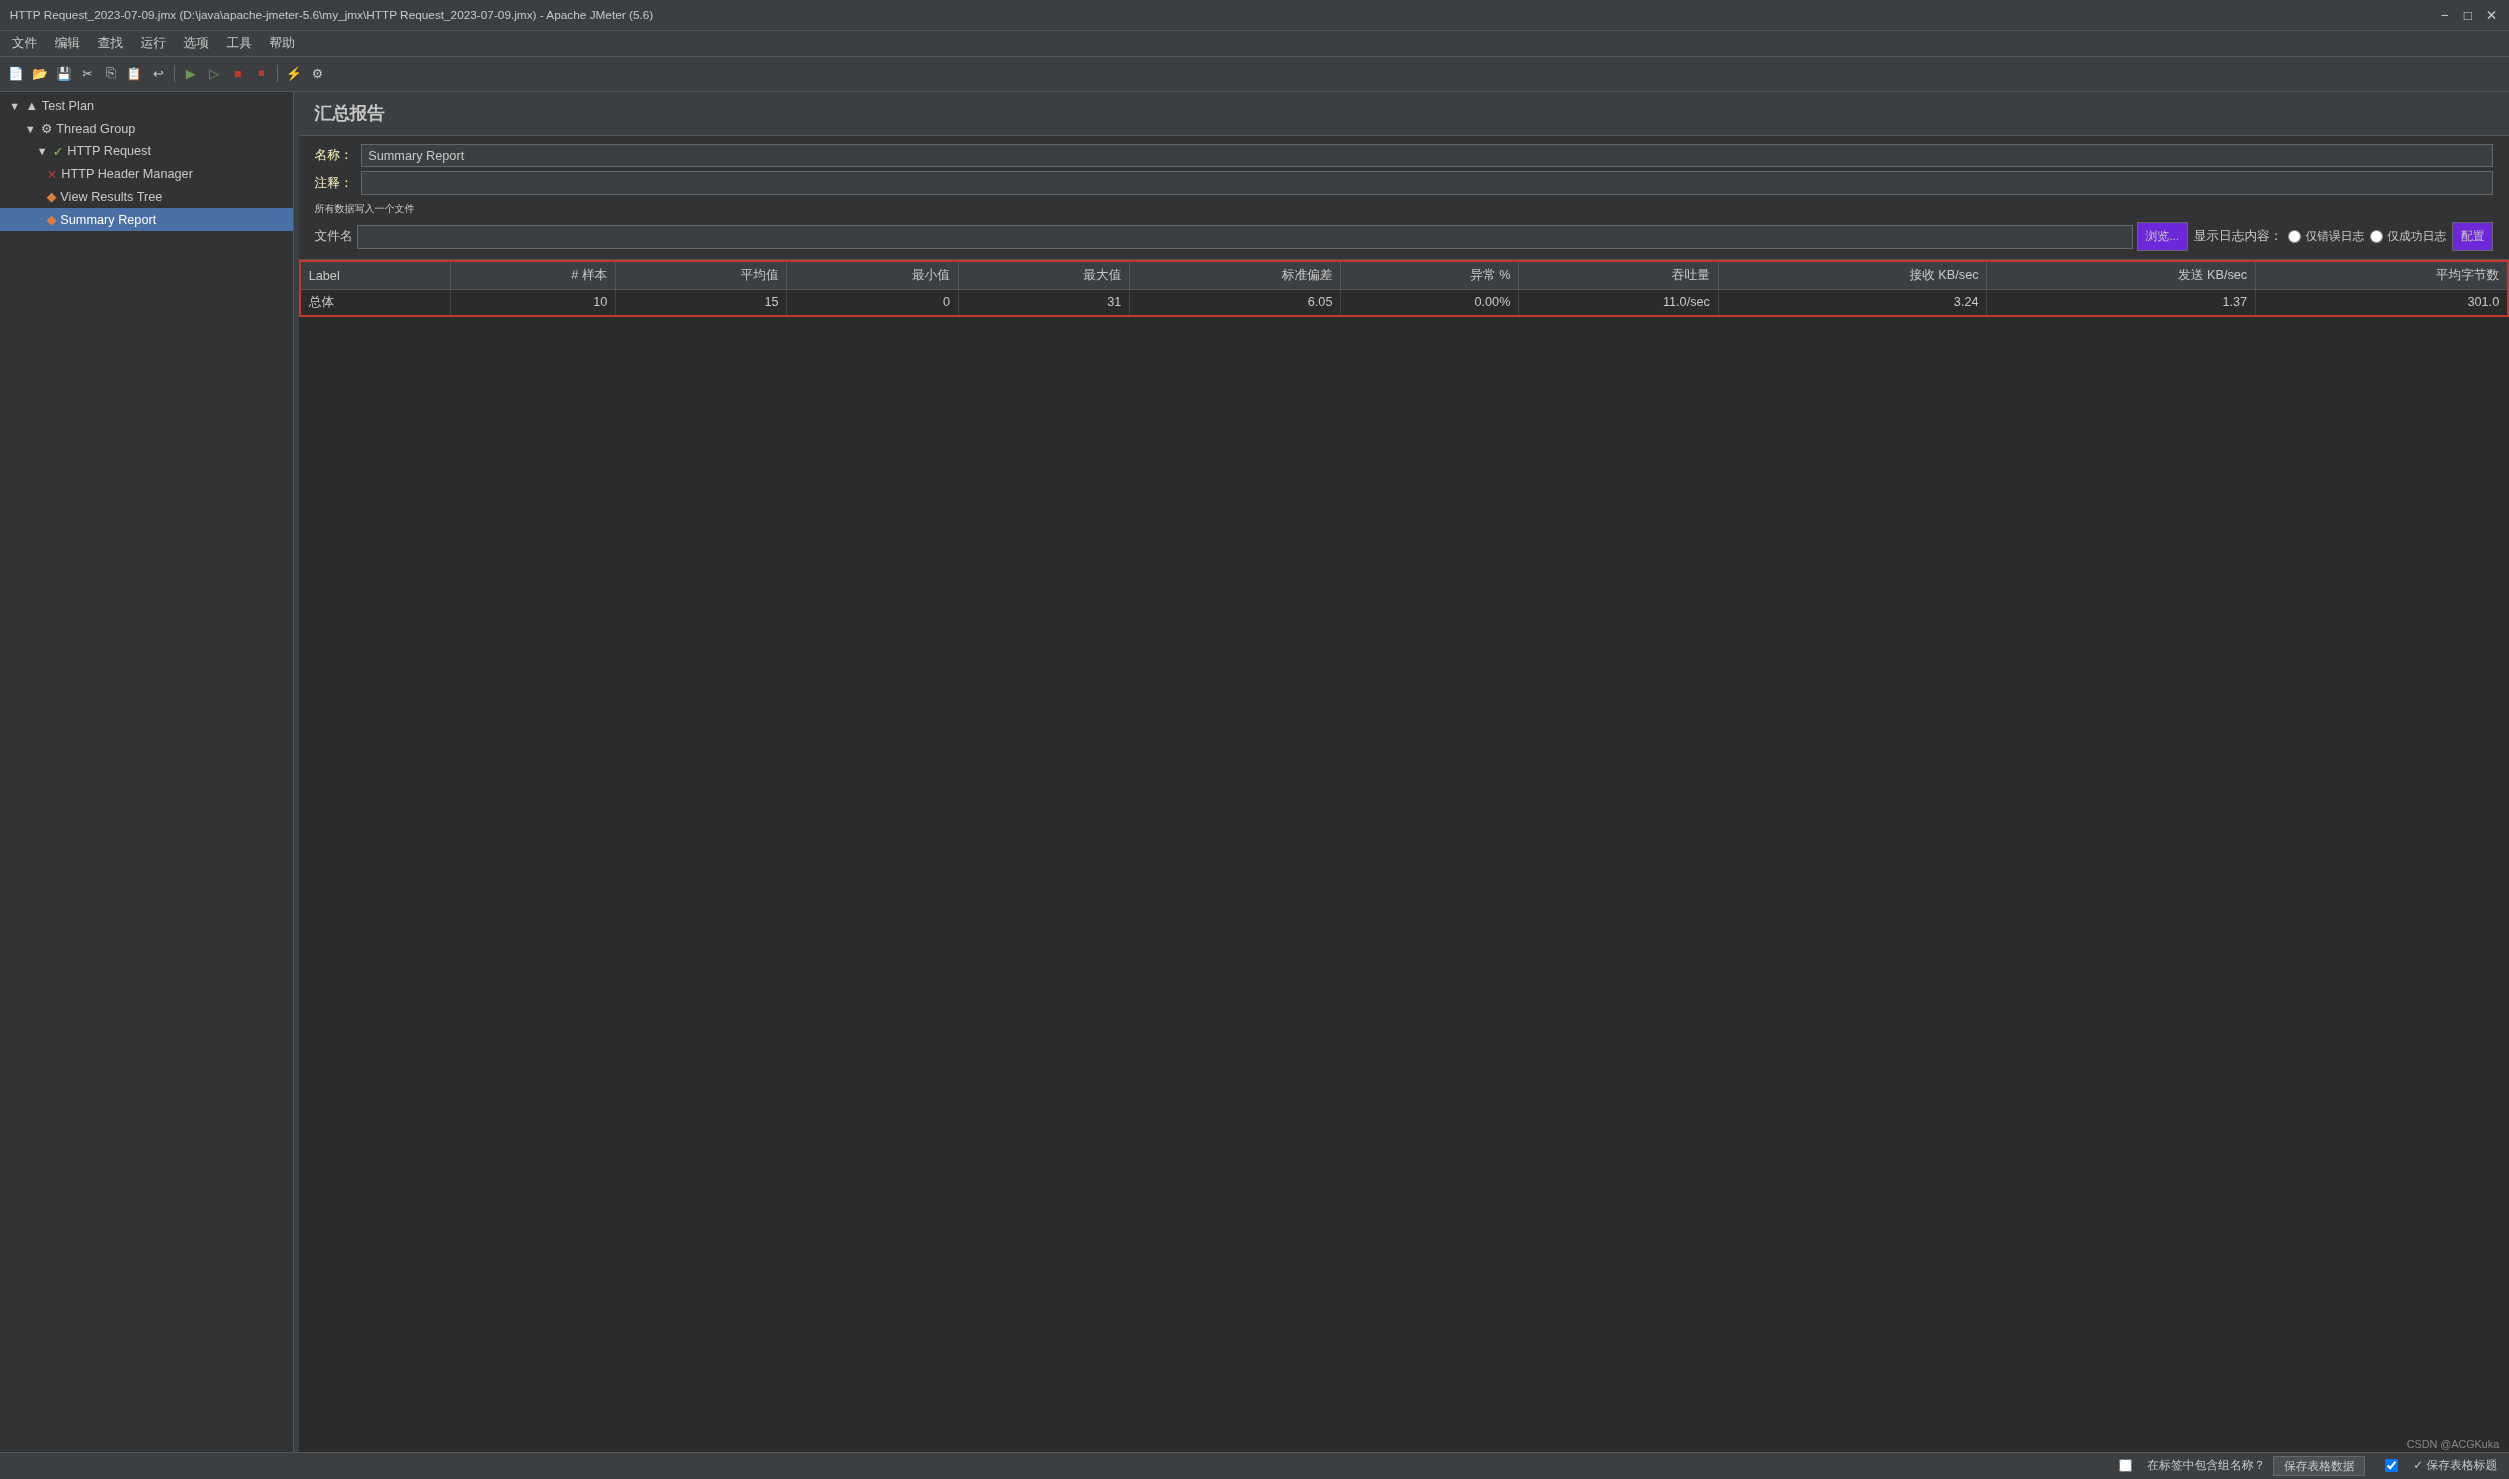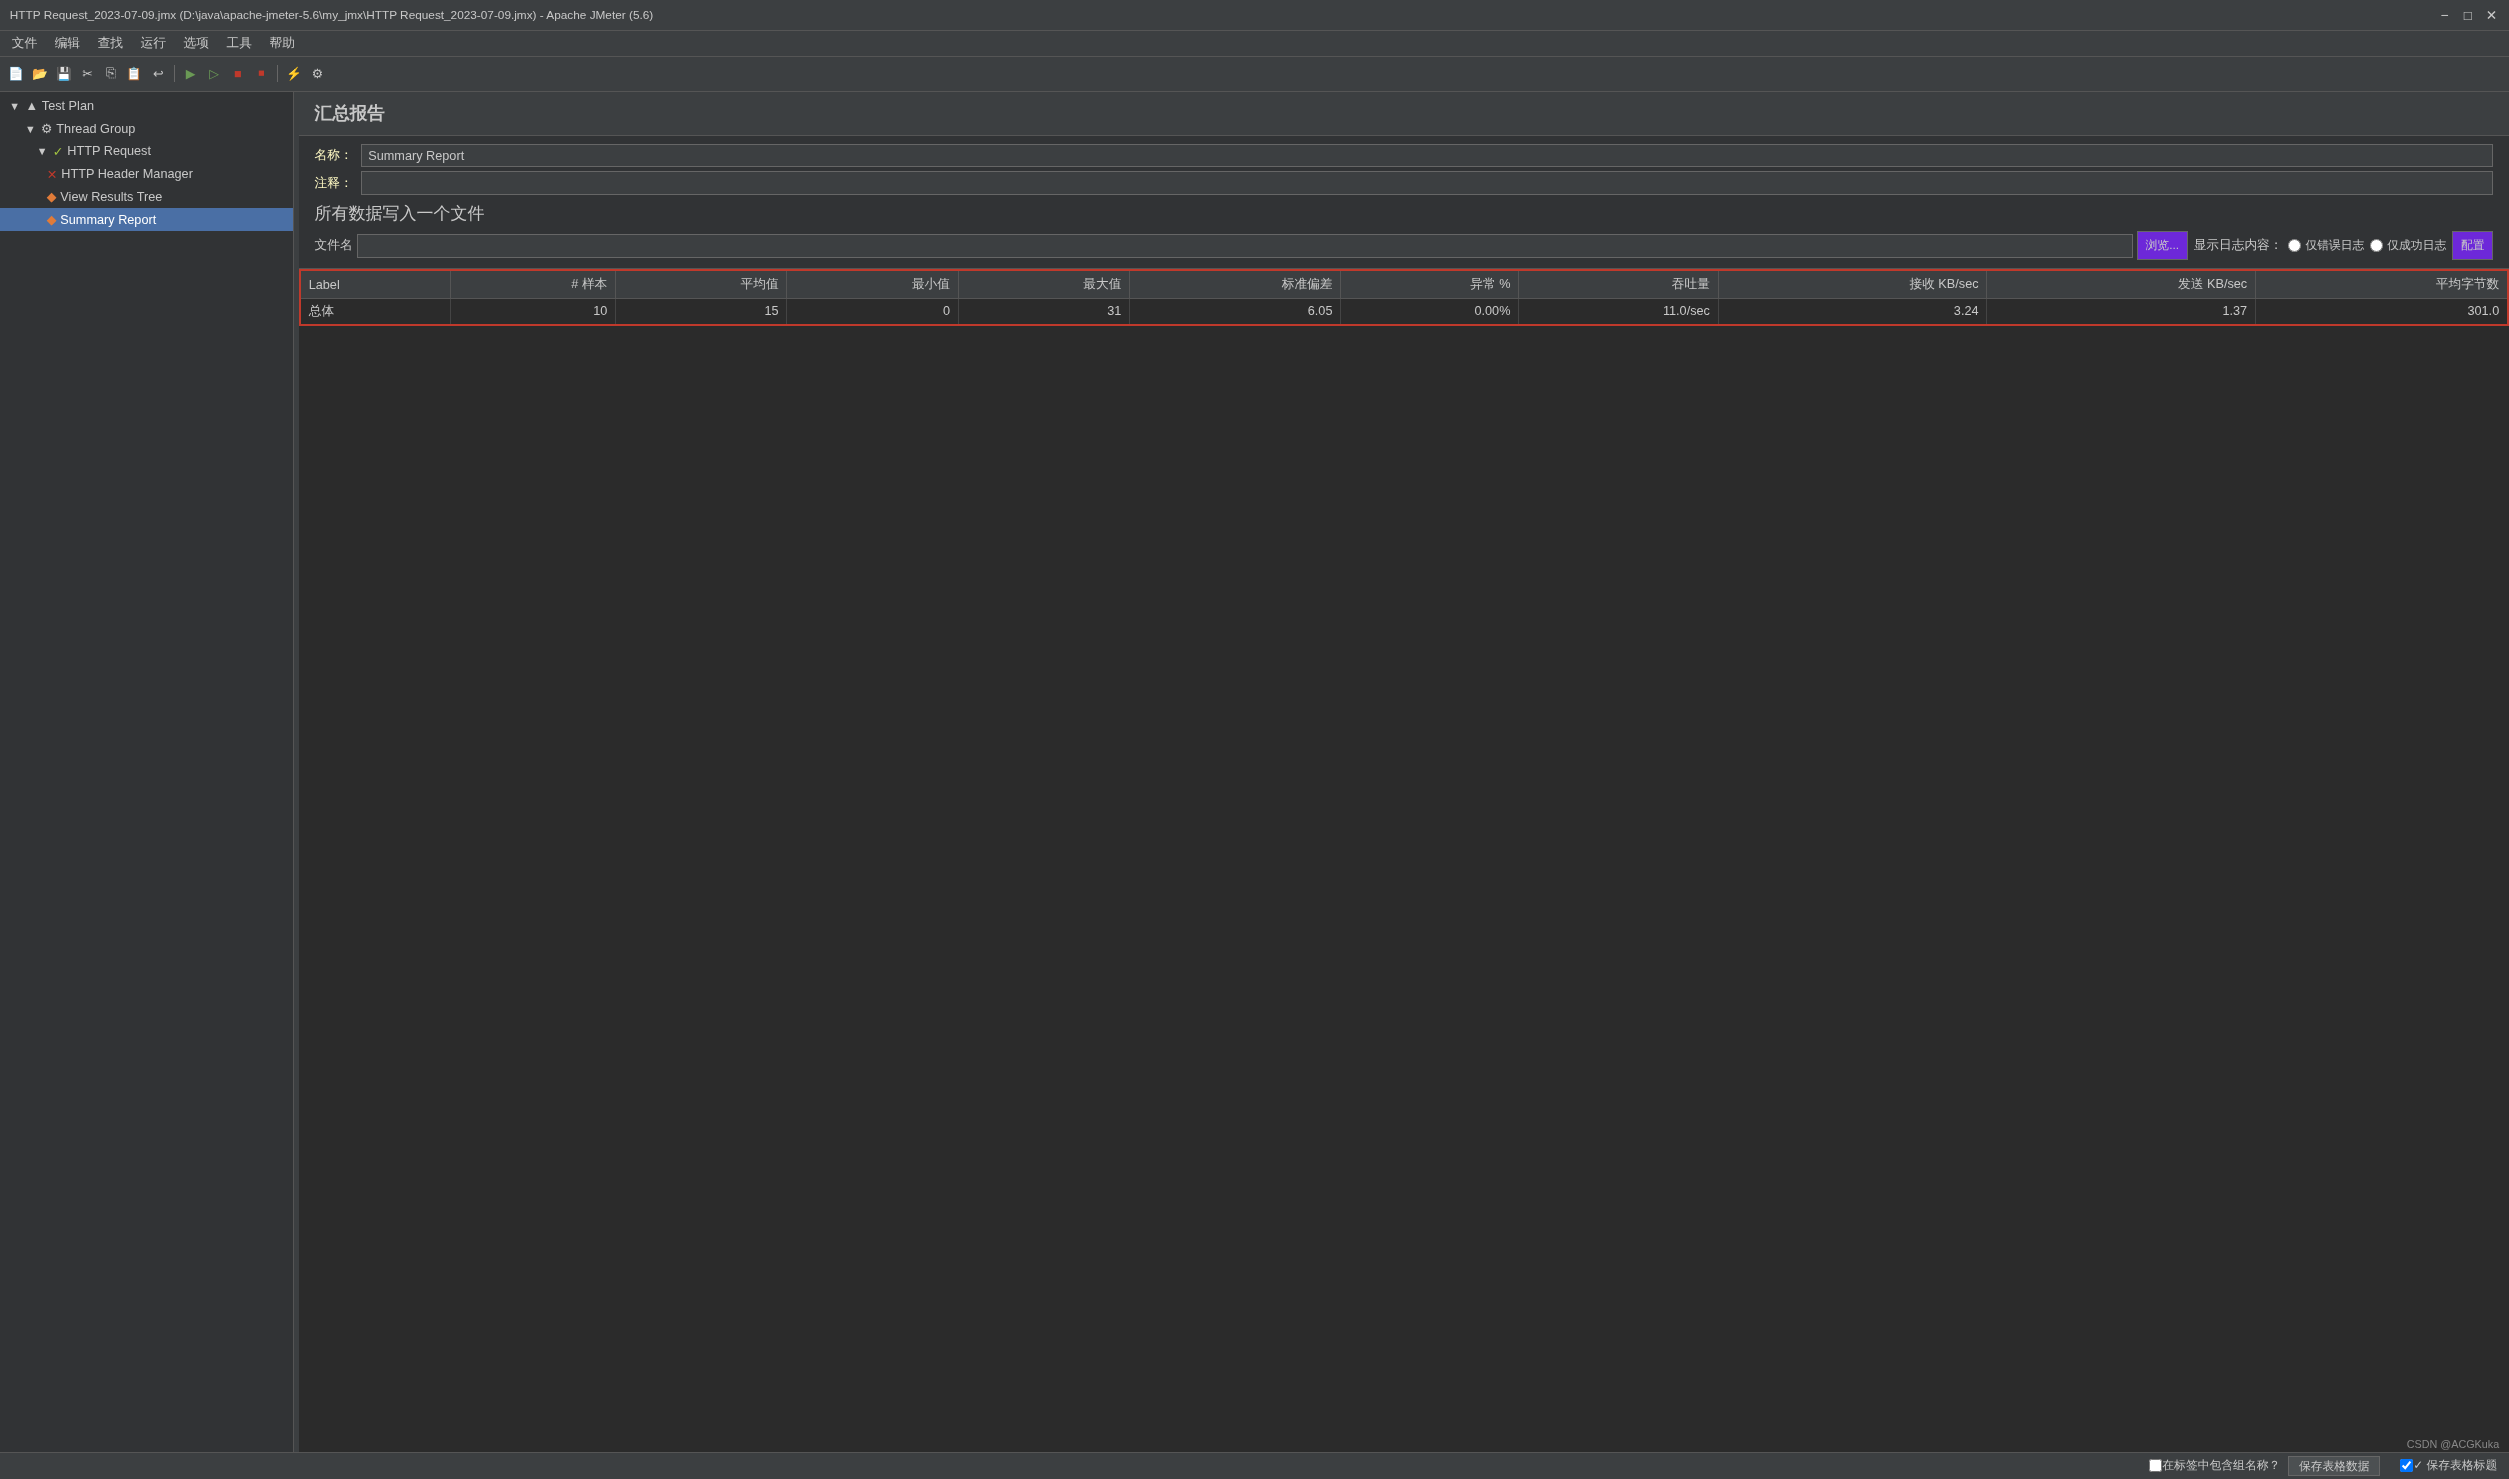--- a/index.html
+++ b/index.html
@@ -231,21 +231,21 @@
       align-items: center;
       gap: 4px;
       font-size: 11.8px;
     }
     .checkbox-row input[type=radio],
     .checkbox-row input[type=checkbox] {
       cursor: pointer;
     }
 
     .all-data-row {
-      font-size: 17px;
+      font-size: 10px;
       color: #c8c8c8;
       padding: 2.9px 0;
     }
 
     
     .table-section {
       flex: 1;
       overflow: auto;
       padding: 0;
     }
@@ -296,21 +296,21 @@
       border-top: 1px solid #555;
       flex-shrink: 0;
       gap: 7.8px;
       font-size: 11.8px;
       color: #c8c8c8;
     }
 
     .status-check {
       display: flex;
       align-items: center;
-      gap: 0;
+      gap: 15px;
       padding-left: 12px;
     }
 
     .status-btn {
       background: #4c5052;
       border: 1px solid #666;
       color: #c8c8c8;
       padding: 2px 9.8px;
       font-size: 11.8px;
       cursor: pointer;

